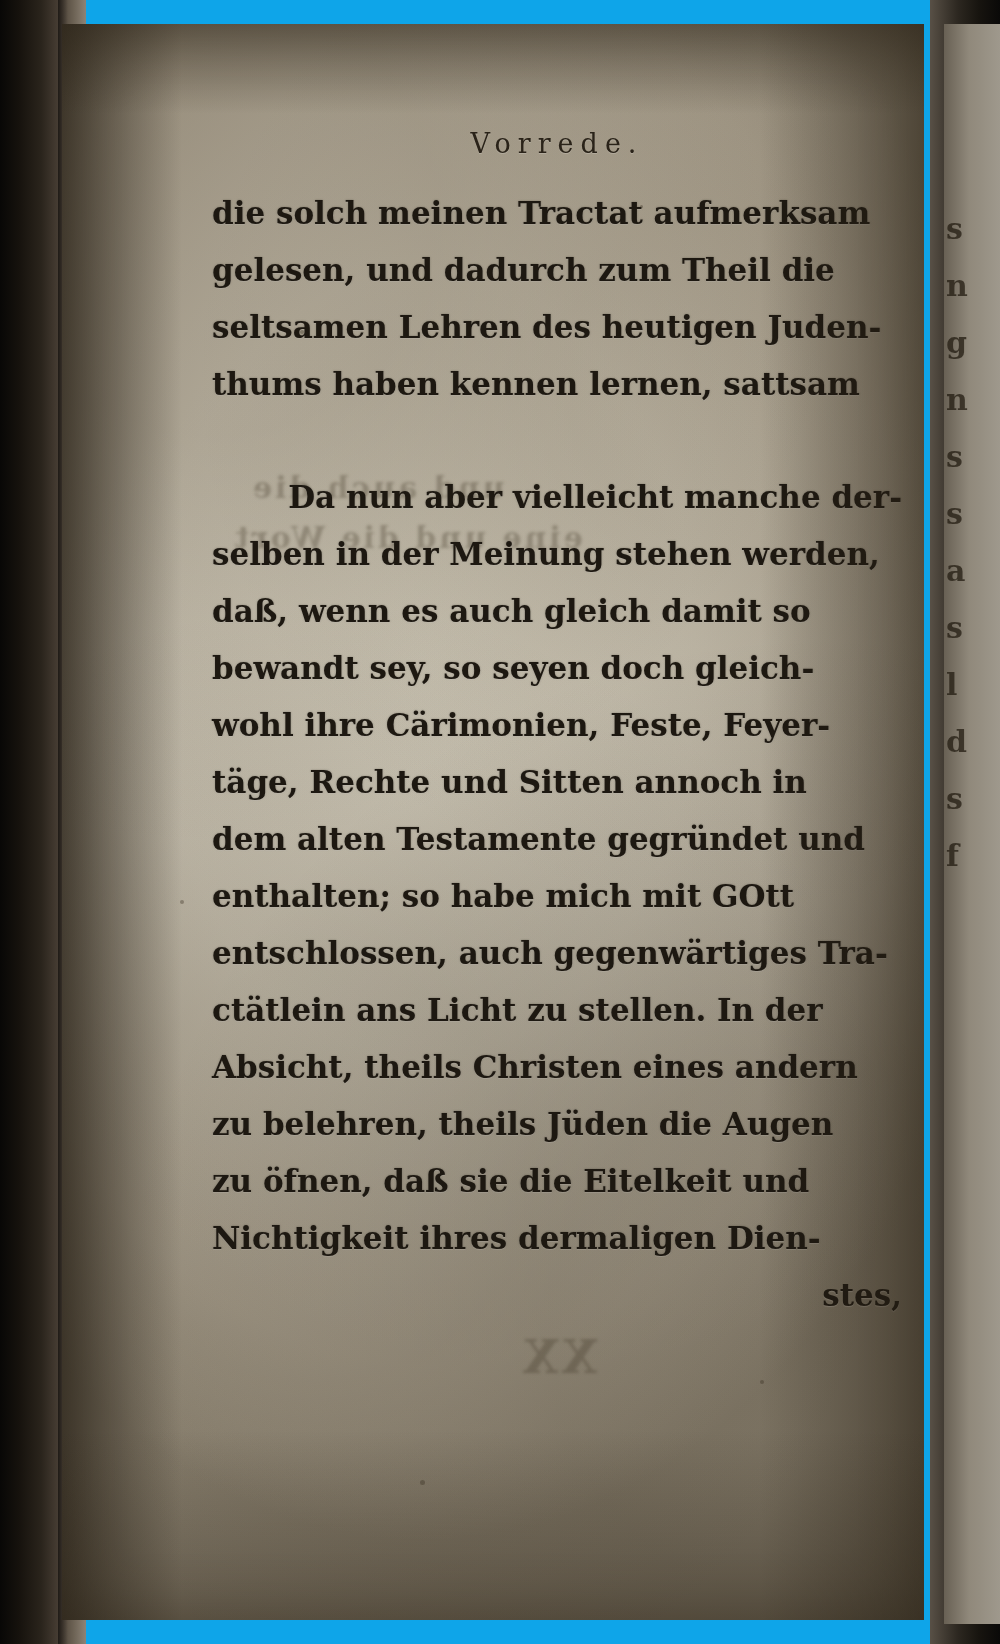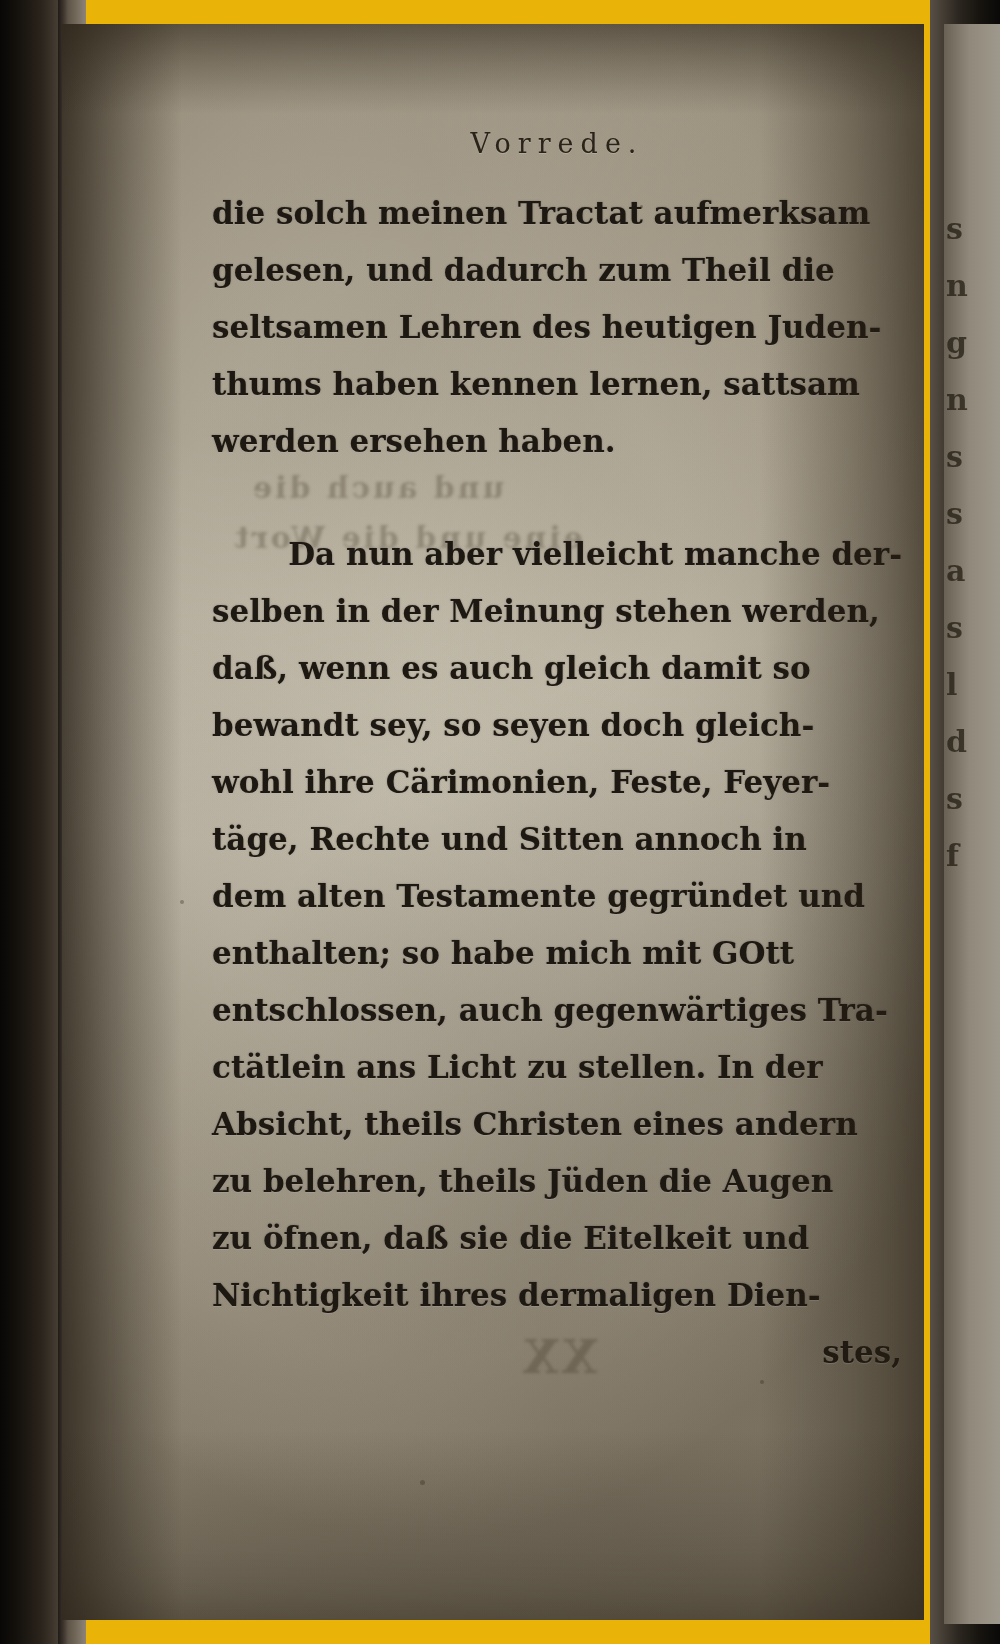--- a/index.html
+++ b/index.html
@@ -12,21 +12,21 @@
     height: 1644px;
     overflow: hidden;
     font-family: "DejaVu Serif", serif;
   }
 
   
   #scan {
     position: relative;
     width: 1000px;
     height: 1644px;
-    background: #eab308;
+    background: #0ea5e9;
     overflow: hidden;
   }
 
   
   .binding {
     position: absolute;
     left: 0;
     top: 0;
     width: 86px;
     height: 1644px;
@@ -245,23 +245,20 @@
       </div>
       <div class="line">
         <span>gelesen, und dadurch zum Theil die</span>
       </div>
       <div class="line">
         <span>seltsamen Lehren des heutigen Juden-</span>
       </div>
       <div class="line">
         <span>thums haben kennen lernen, sattsam</span>
       </div>
-      <div class="line nojust">
-        <span>werden ersehen haben.</span>
-      </div>
     </div>
 
     <div class="para gap">
       <div class="line">
         <span class="indent"></span>
           <span>Da nun aber vielleicht manche der-</span>
       </div>
       <div class="line">
           <span>selben in der Meinung stehen werden,</span>
         </div>

